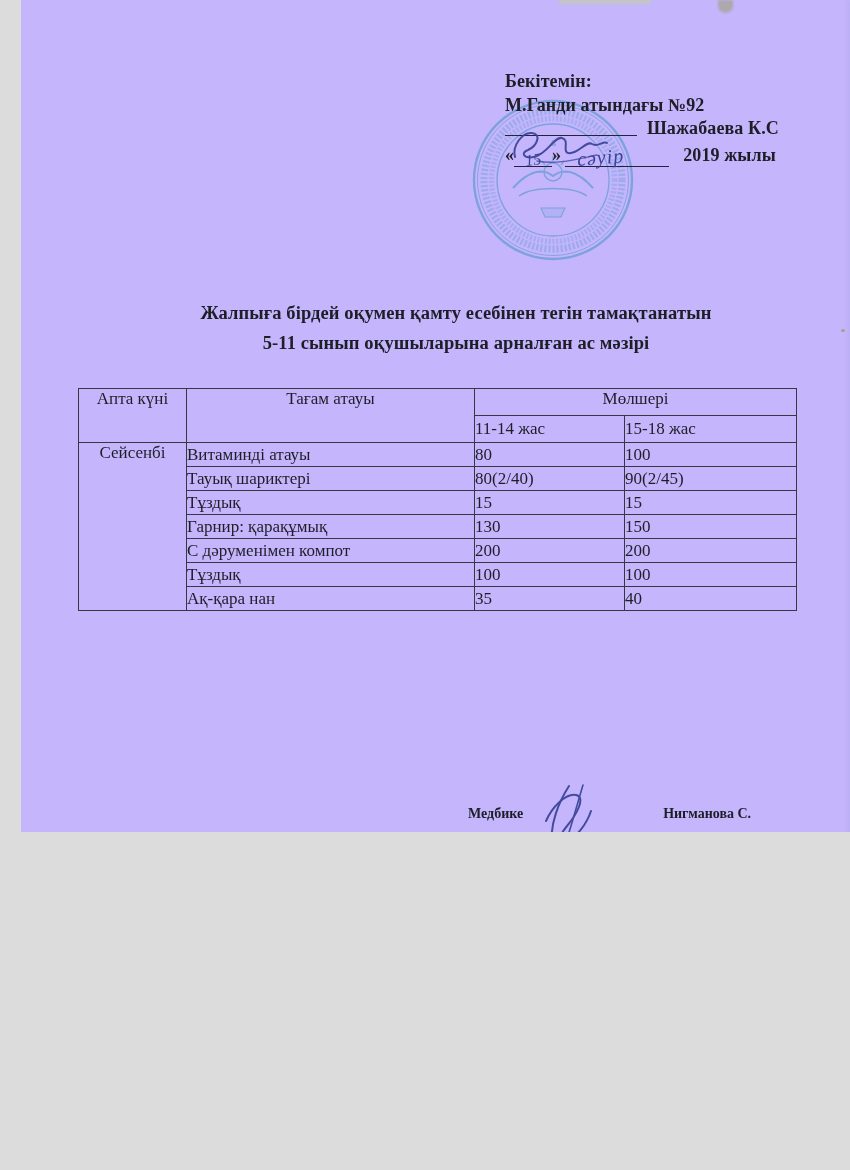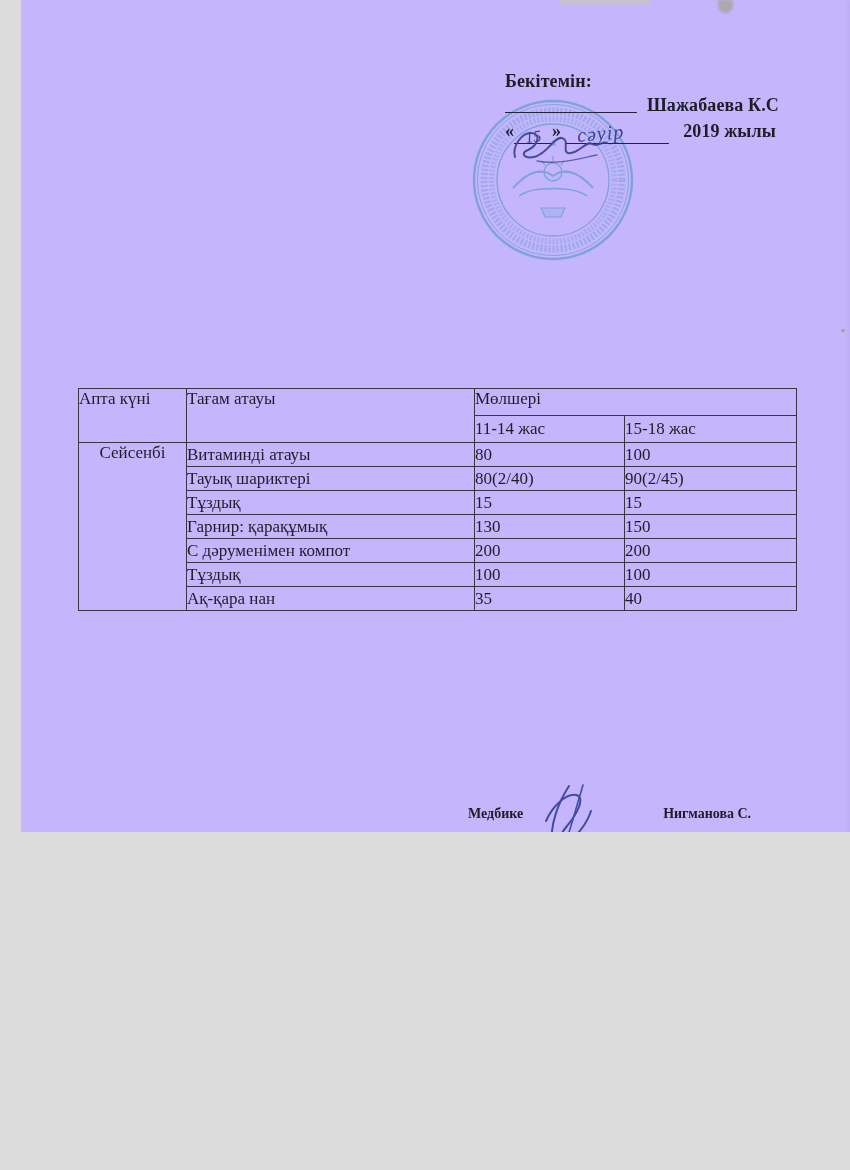--- a/index.html
+++ b/index.html
@@ -42,21 +42,21 @@
   .sig-nurse { position:absolute; left:515px; top:781px; z-index:4; }
 
   
   .doc-title { position:absolute; left:65px; top:299px; width:740px; text-align:center; font-weight:bold; font-size:18.5px; line-height:29.5px; letter-spacing:.1px; }
 
   
   .menu-table { position:absolute; left:57px; top:388px; width:718px; border-collapse:collapse; table-layout:fixed; font-size:17px; }
   .menu-table th, .menu-table td { border:1.6px solid #363741; padding:0; font-weight:normal; overflow:hidden; white-space:nowrap; }
   .menu-table thead tr { height:27px; }
   .menu-table tbody tr { height:24px; }
-  .th-main { font-weight:bold; text-align:left; vertical-align:top; padding-top:3px; }
+  .th-main { font-weight:bold; text-align:center; vertical-align:top; padding-top:3px; }
   .th-age { font-weight:bold; text-align:left; padding-left:12px; }
   .cell-day { font-weight:bold; vertical-align:top; padding:2px 0 0 6px; text-align:center; }
   .cell-dish { padding-left:9px; }
   .cell-num { padding-left:8px; }
 
   
   .nurse-row { position:absolute; left:447px; top:806px; font-weight:bold; font-size:14px; display:flex; align-items:center; z-index:3; }
   .nurse-gap { width:140px; }
   .page-num { position:absolute; left:656px; top:1048px; font-weight:bold; font-size:13px; }
 </style>
@@ -91,20 +91,21 @@
         <path d="M44,92 C60,74 74,72 84,80 C94,72 108,74 124,92" stroke-width="2"></path>
         <path d="M50,100 C64,90 104,90 118,100" stroke-width="1.5"></path>
         <path d="M72,112 h24 l-4,9 h-16 z" stroke-width="1.1" fill="#6f9ed6" fill-opacity="0.25"></path>
         <path d="M84,44 l2.5,5 l-5,0 z M81,49 h6" stroke-width="1"></path>
       </g>
     </g>
   </svg>
 
   <div class="approval">
     <div class="row">Бекітемін:</div>
+    <div class="row">М.Ганди атындағы №92</div>
     <div class="sig-row">
       <span class="u-line sig-space"></span>
       <span class="sig-name">Шажабаева К.С</span>
     </div>
     <div class="date-row">
       <span class="q">«</span>
       <span class="u-line day-box"><span class="hand hand-day">15</span></span>
       <span class="q">»</span>
       <span class="u-line month-box">
           <span class="hand hand-month">сәуір</span>
@@ -113,20 +114,24 @@
     </div>
   </div>
 
   <svg class="sig-director" width="104" height="40" viewBox="0 0 104 40">
     <g fill="none" stroke="#3a4396" stroke-width="2" stroke-linecap="round" opacity="0.92">
       <path d="M8,31 C5,20 15,6 25,7 C35,8 30,20 21,24 C13,27 17,33 27,31 C41,28 47,10 55,12 C63,14 55,26 61,27 C71,29 79,14 85,18 C91,22 96,14 100,17"></path>
       <path d="M30,35 C50,39 70,33 90,29" stroke-width="1.4" opacity="0.8"></path>
     </g>
   </svg>
 
+  <div class="doc-title">
+    <div>Жалпыға бірдей оқумен қамту есебінен тегін тамақтанатын</div>
+    <div>5-11 сынып оқушыларына арналған ас мәзірі</div>
+  </div>
 
   <table class="menu-table">
     <colgroup>
       <col style="width:108px">
         <col style="width:288px">
         <col style="width:150px">
         <col style="width:172px">
     </colgroup>
     <thead>
       <tr>

